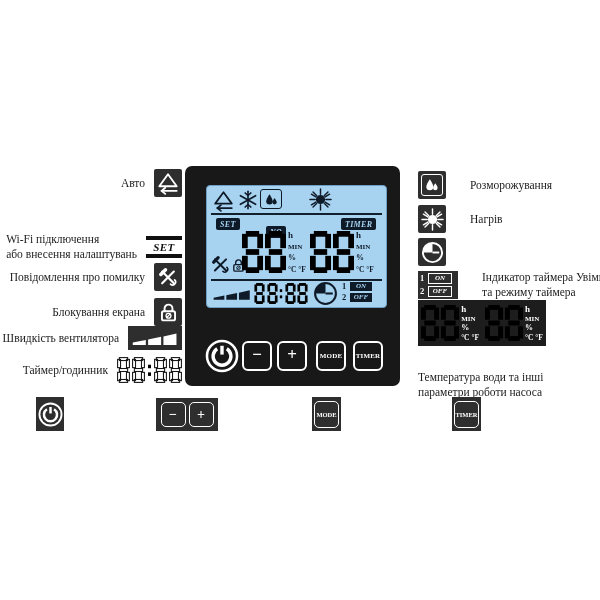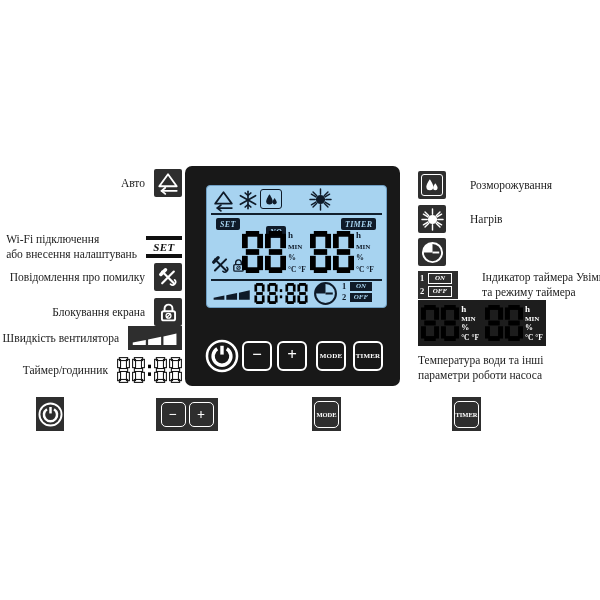--- a/index.html
+++ b/index.html
@@ -319,21 +319,21 @@
             <use href="#i-d8"></use>
           </svg>
         <div class="units" style="height:36px">
           <span class="u-h">h</span>
           <span class="u-min">MIN</span>
           <span class="u-pct">%</span>
           <span class="u-cf">°C °F</span>
         </div>
       </div>
     </div>
-    <div class="lbl" style="margin-top:7px">
+    <div class="lbl" style="margin-top:24px">
       <div>Температура води та інші</div>
       <div>параметри роботи насоса</div>
     </div>
   </div>
 
   <div class="device">
 
     <div class="lcd">
 
       <svg class="ic abs" style="left:6px;top:4px" width="21" height="22" viewBox="0 0 24 25">

